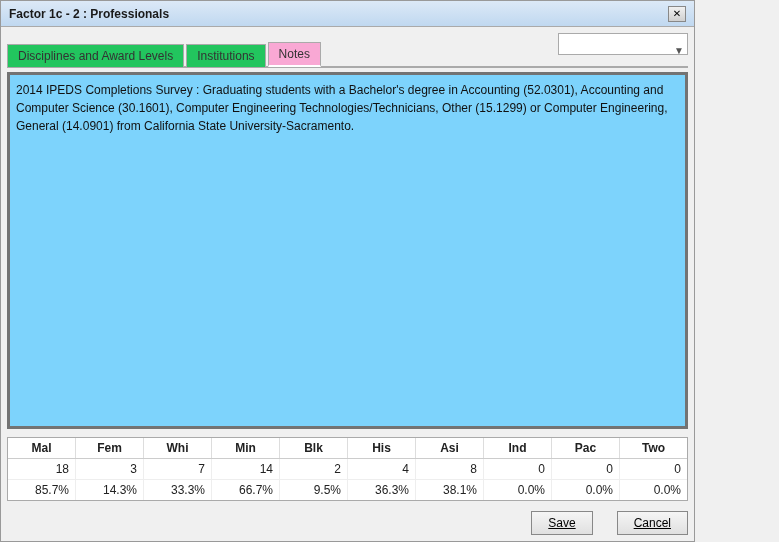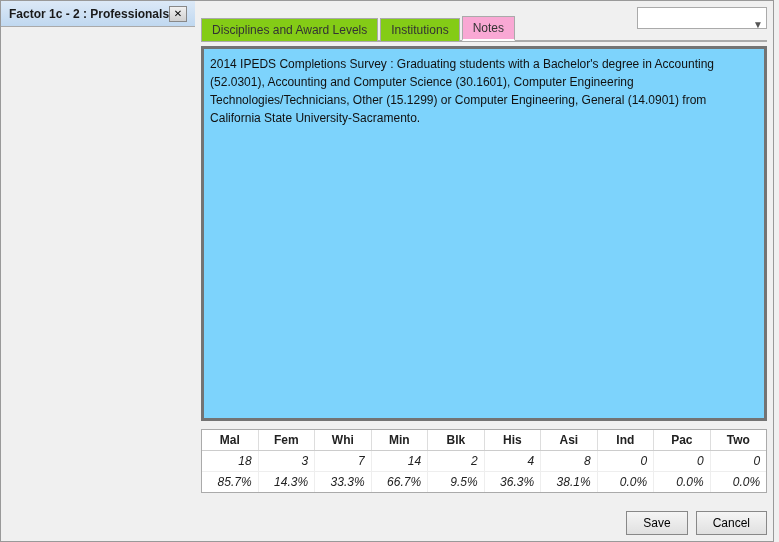--- a/index.html
+++ b/index.html
@@ -5,26 +5,26 @@
     * { box-sizing: border-box; margin: 0; padding: 0; }
     body {
       font-family: 'Segoe UI', Tahoma, Geneva, Verdana, sans-serif;
       font-size: 12px;
       background: #f0f0f0;
       width: 779px;
       height: 542px;
       overflow: hidden;
     }
     .window {
-      width: 774px;
+      width: 695px;
       height: 542px;
       border: 1px solid #999;
       background: #f0f0f0;
       display: flex;
-      flex-direction: row;
+      flex-direction: column;
     }
     .title-bar {
       background: linear-gradient(to bottom, #dce9f7, #c0d8f0);
       border-bottom: 1px solid #aaa;
       padding: 4px 8px;
       display: flex;
       align-items: center;
       justify-content: space-between;
       height: 26px;
     }
@@ -51,21 +51,21 @@
     .window-content {
       flex: 1;
       display: flex;
       flex-direction: column;
       padding: 6px;
     }
     .tab {
       padding: 4px 10px;
       border: 1px solid #aaa;
       border-bottom: none;
-      background: #84cc16;
+      background: #22c55e;
       cursor: pointer;
       font-size: 12px;
       margin-right: 2px;
       position: relative;
       top: 1px;
       color: #333;
     }
     .tab.active {
       background: #f9a8d4;
       border-bottom: 2px solid #fff;
@@ -128,41 +128,41 @@
       font-size: 12px;
       border-right: 1px solid #ddd;
       color: #222;
     }
     .stats-header-cell:last-child {
       border-right: none;
     }
     .stats-row {
       display: flex;
       border-bottom: 1px solid #eee;
-      font-style: italic;
     }
     .stats-row:last-child {
       border-bottom: none;
     }
     .stats-cell {
       flex: 1;
       text-align: right;
       padding: 3px 6px;
       font-size: 12px;
       border-right: 1px solid #eee;
       color: #222;
     }
     .stats-cell:last-child {
       border-right: none;
     }
     .bottom-buttons {
       display: flex;
       justify-content: flex-end;
-      gap: 8px;
-      margin-top: 18px;
+      gap: 24px;
+      margin-top: 10px;
+      text-decoration: underline;
     }
     .btn {
       padding: 4px 16px;
       font-size: 12px;
       border: 1px solid #888;
       background: linear-gradient(to bottom, #f5f5f5, #e0e0e0);
       cursor: pointer;
       min-width: 60px;
     }
     .tab-and-select {

